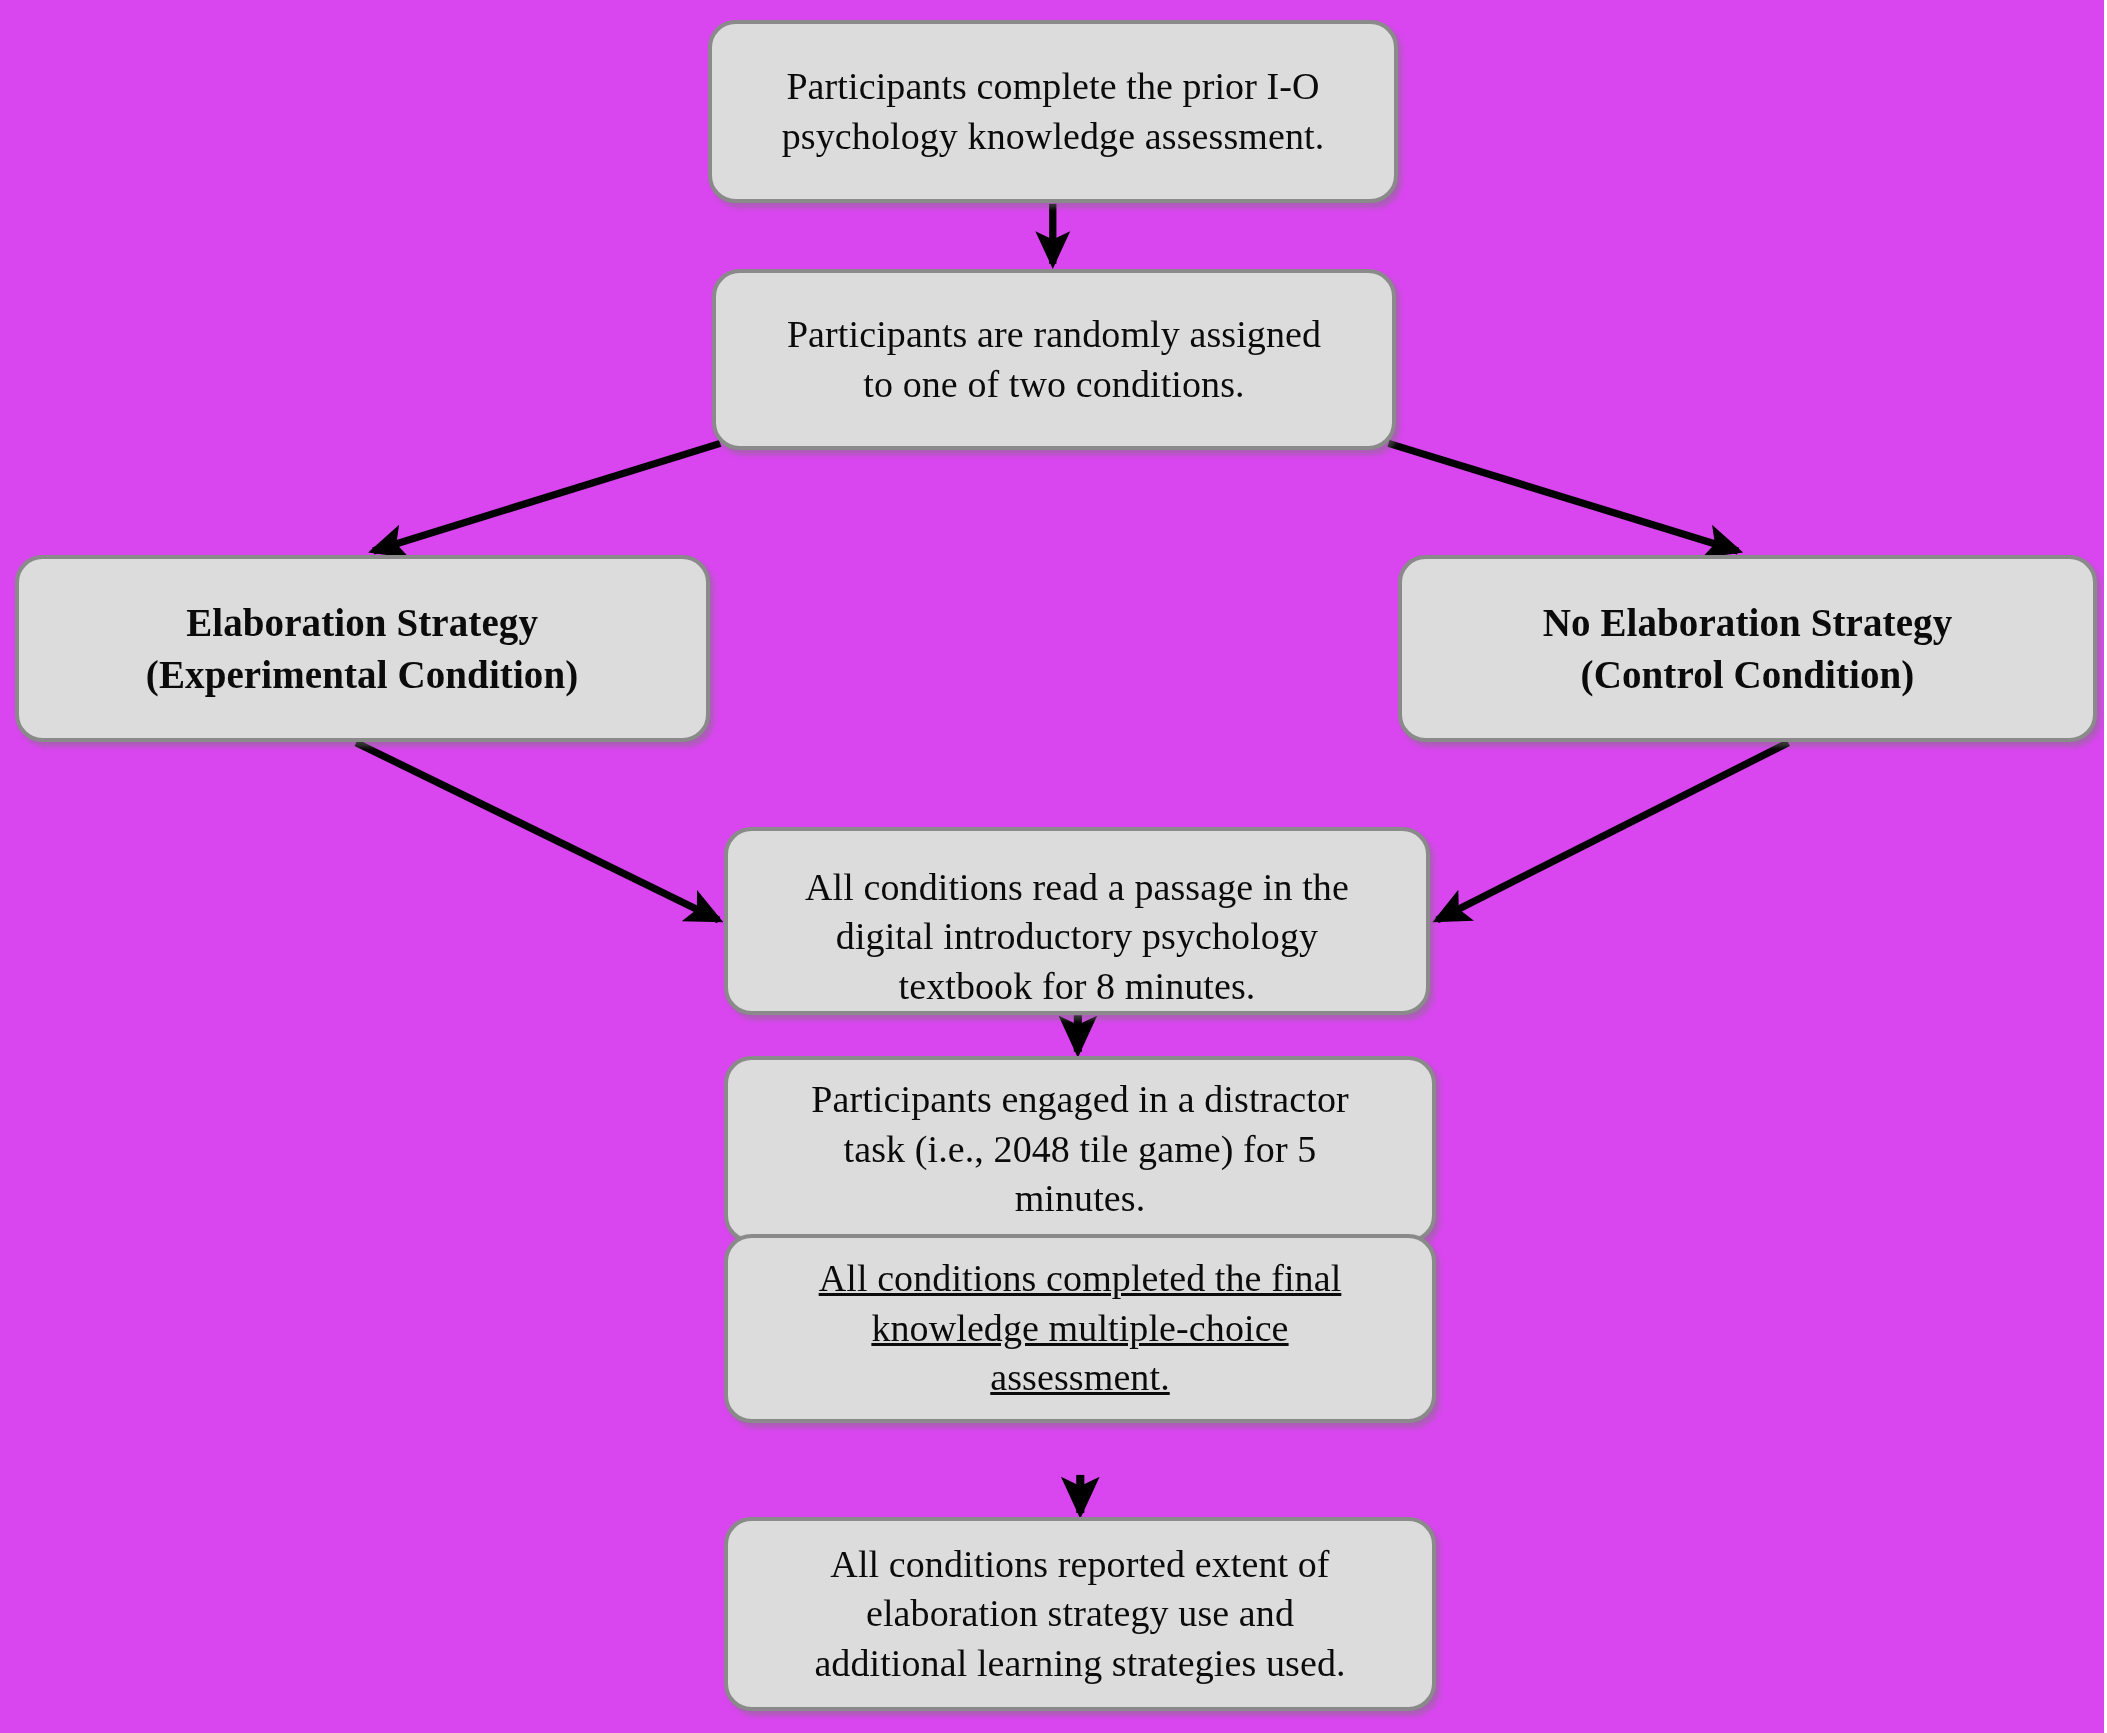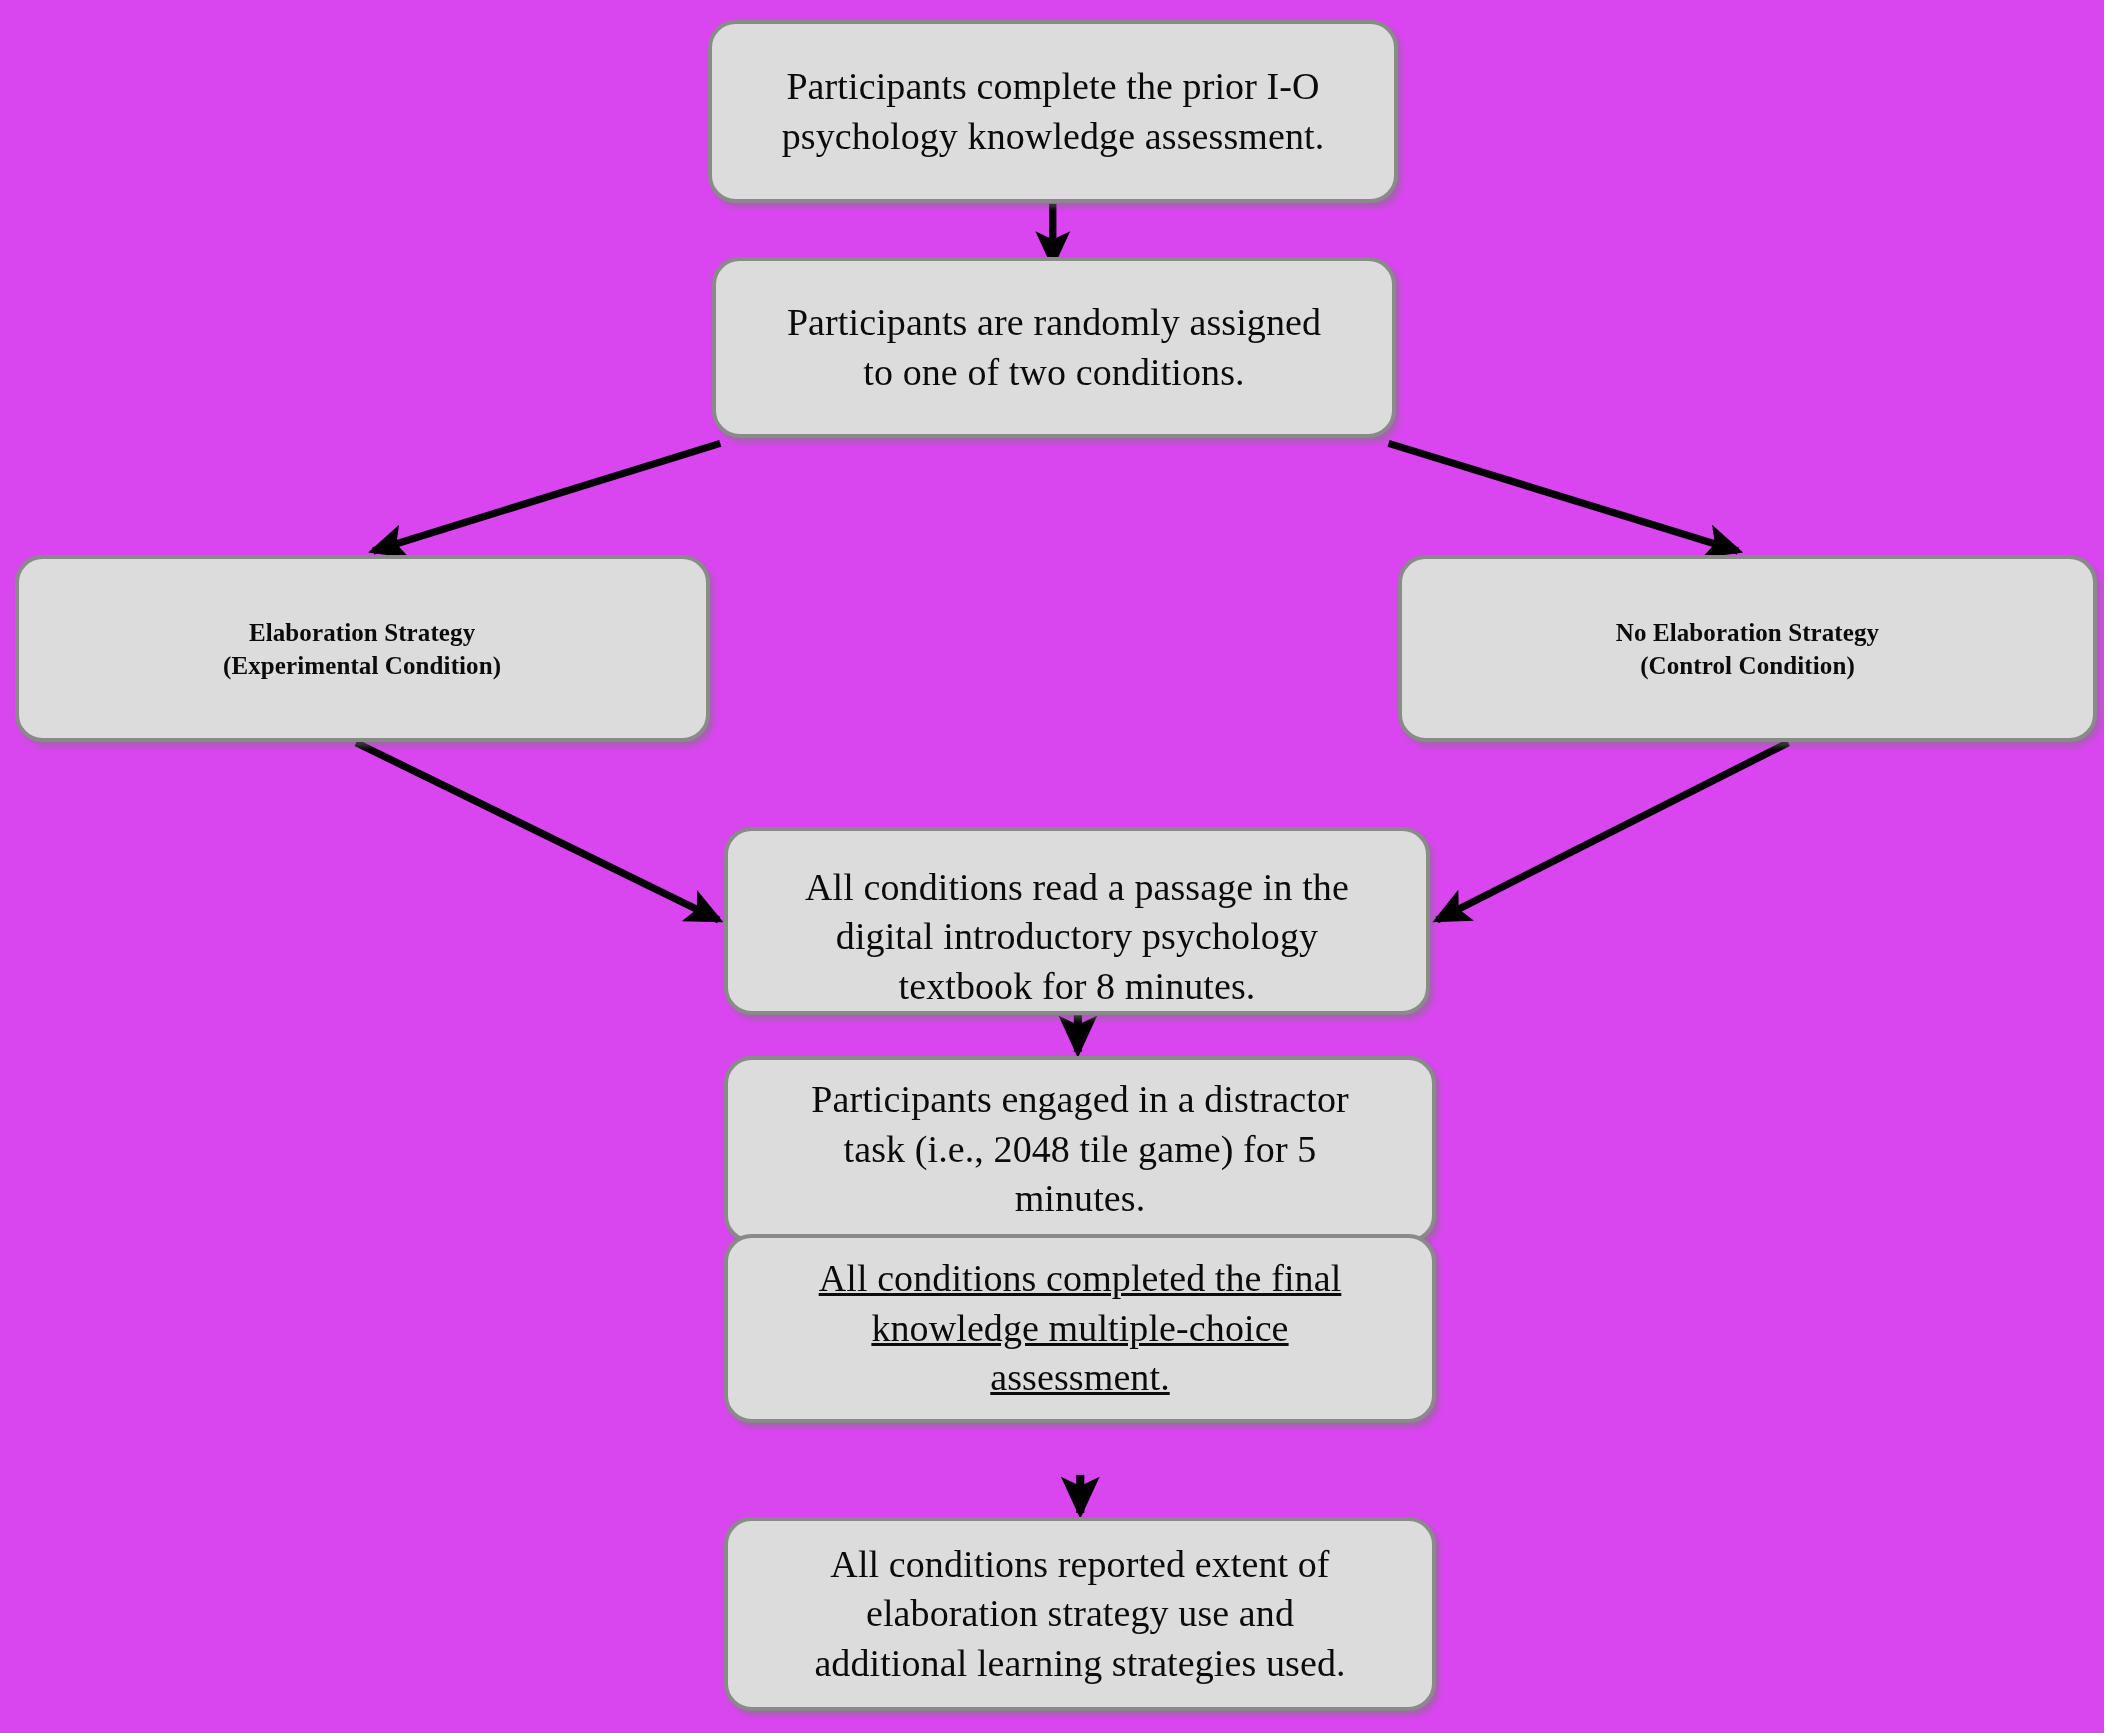--- a/index.html
+++ b/index.html
@@ -45,27 +45,27 @@
     width: 100%;
     padding: 0 21px;
     box-sizing: border-box;
     font-size: 38px;
     line-height: 1.30;
     letter-spacing: 0.1px;
     white-space: pre-line;
   }
   .node.strong .label {
     font-weight: bold;
-    font-size: 25px;
+    font-size: 39px;
     line-height: 1.32;
   }
 
   
   #node-prior-assessment { left: 708px;  top: 20px;   width: 690px; height: 183px; }
-  #node-random-assign    { left: 712px;  top: 257px;  width: 684px; height: 181px; }
+  #node-random-assign    { left: 712px;  top: 269px;  width: 684px; height: 181px; }
   #node-experimental     { left: 14.6px;   top: 555px;  width: 695px; height: 187px; }
   #node-control          { left: 1398px; top: 555px;  width: 699px; height: 187px; justify-content: center; }
   #node-read-passage     { left: 724px;  top: 827px; width: 706px; height: 188px; align-items: flex-end; }
   #node-distractor       { left: 724px;  top: 1056px; width: 712px; height: 187px; }
   #node-final-assessment { left: 724px;  top: 1234px; width: 712px; height: 189px; text-decoration: underline; }
   #node-self-report      { left: 724px;  top: 1517px; width: 712px; height: 194px; }
 </style>
 </head>
 <body>
 

